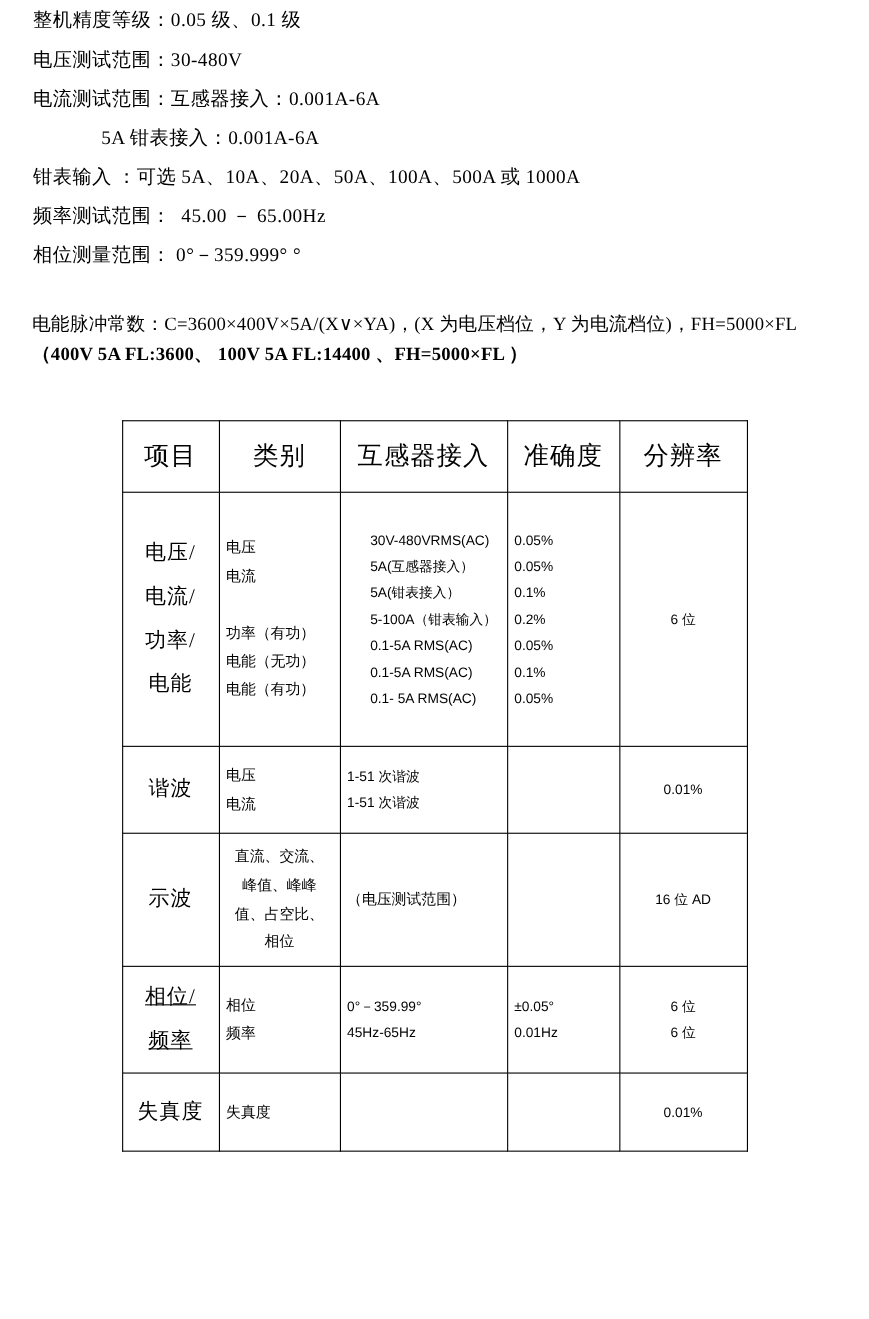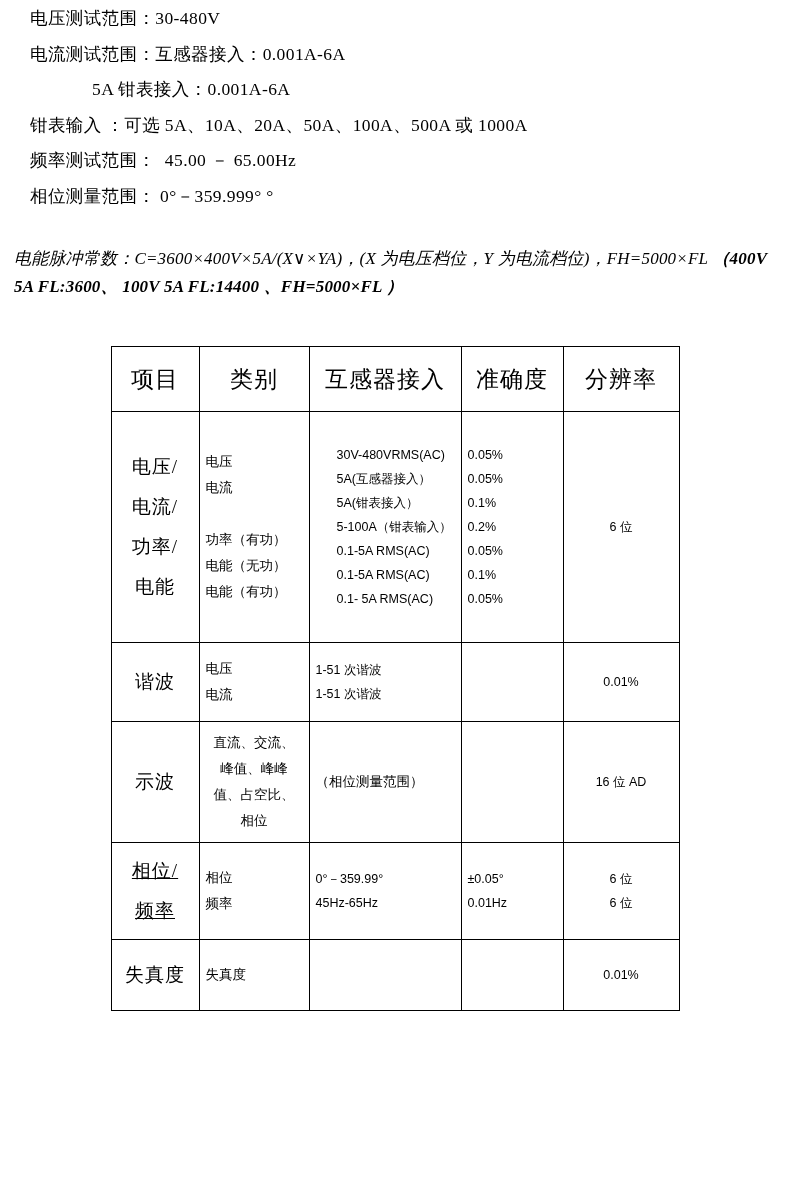--- a/index.html
+++ b/index.html
@@ -33,23 +33,22 @@
     letter-spacing: 0.4px;
     white-space: pre;
   }
   .spec-line.indent {
     padding-left: 92px;
   }
   .pulse-block {
     font-size: 17px;
     line-height: 1.62;
     padding: 22px 14px 0 14px;
-    margin: 0;
+    margin: 15px;
     letter-spacing: 0.2px;
-    font-style: italic;
   }
   .pulse-block .bold {
     font-weight: bold;
   }
   .table-wrap {
     margin: 46px 0 0 0;
     display: flex;
     justify-content: center;
   }
   table.spec-table {
@@ -102,20 +101,21 @@
   .h-phase { height: 88px; text-decoration: underline; }
   .h-dist { height: 62px; }
   .pad-l { padding-left: 10px; }
 </style>
 </head>
 <body>
 
 <div class="page">
 
   <div class="spec-list">
+    <div class="spec-line">整机精度等级：0.05 级、0.1 级</div>
     <div class="spec-line">电压测试范围：30-480V</div>
     <div class="spec-line">电流测试范围：互感器接入：0.001A-6A</div>
     <div class="spec-line indent">5A 钳表接入：0.001A-6A</div>
     <div class="spec-line">钳表输入 ：可选 5A、10A、20A、50A、100A、500A 或 1000A</div>
     <div class="spec-line">频率测试范围：  45.00 － 65.00Hz</div>
     <div class="spec-line">相位测量范围： 0°－359.999° °</div>
   </div>
 
   <div class="pulse-block"><span>电能脉冲常数：C=3600×400V×5A/(X∨×YA)，(X 为电压档位，Y 为电流档位)，FH=5000×FL  </span><span class="bold">（400V  5A  FL:3600、  100V  5A  FL:14400 、FH=5000×FL ）</span></div>
 
@@ -174,21 +174,21 @@
           <td class="cellsmall"></td>
           <td class="cellsmall mid">0.01%</td>
         </tr>
 
         <tr>
           <td class="rowlabel h-osc">示波</td>
           <td class="cellcn c" style="white-space: pre-line;">直流、交流、
 峰值、峰峰
 值、占空比、
 相位</td>
-          <td class="cellcn mid">（相位测量范围）</td>
+          <td class="cellcn mid">（电压测试范围）</td>
           <td class="cellsmall"></td>
           <td class="cellsmall mid">16 位 AD</td>
         </tr>
 
         <tr>
           <td class="rowlabel h-phase" style="white-space: pre-line;">相位/
 频率</td>
           <td class="cellcn pad-l" style="white-space: pre-line;">相位
 频率</td>
           <td class="cellsmall" style="white-space: pre-line;">0°－359.99°

